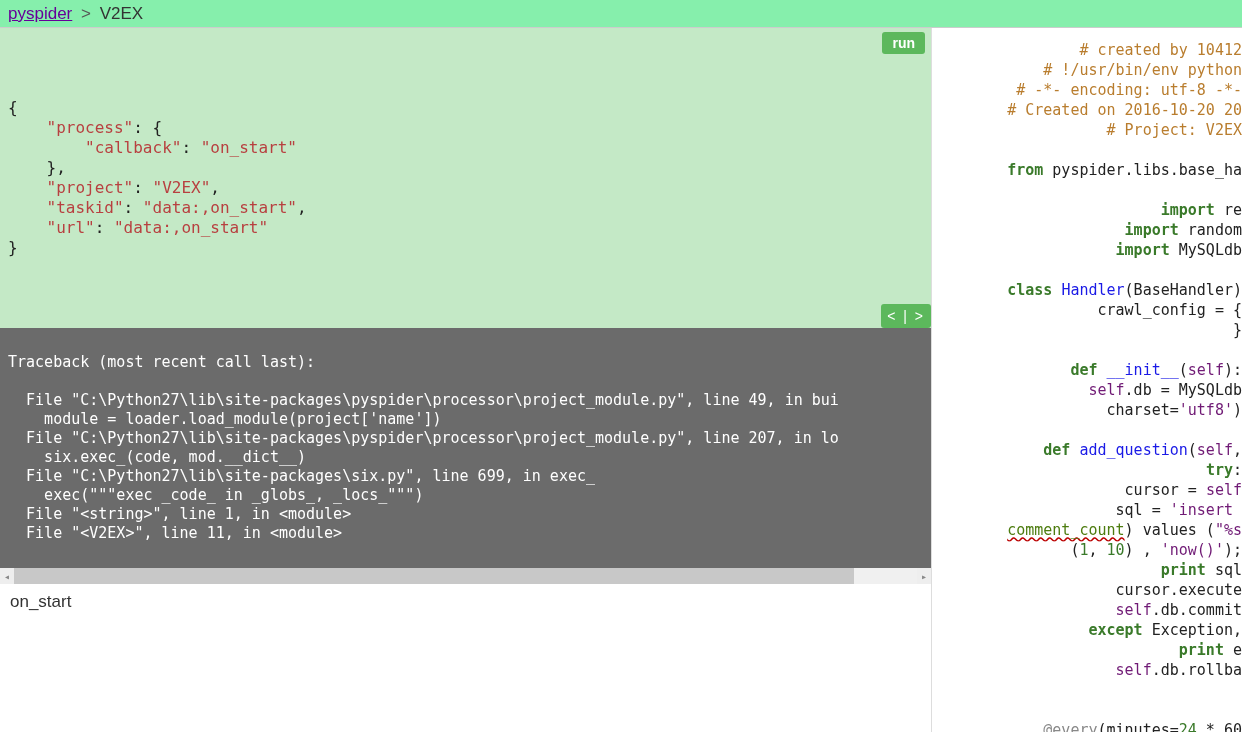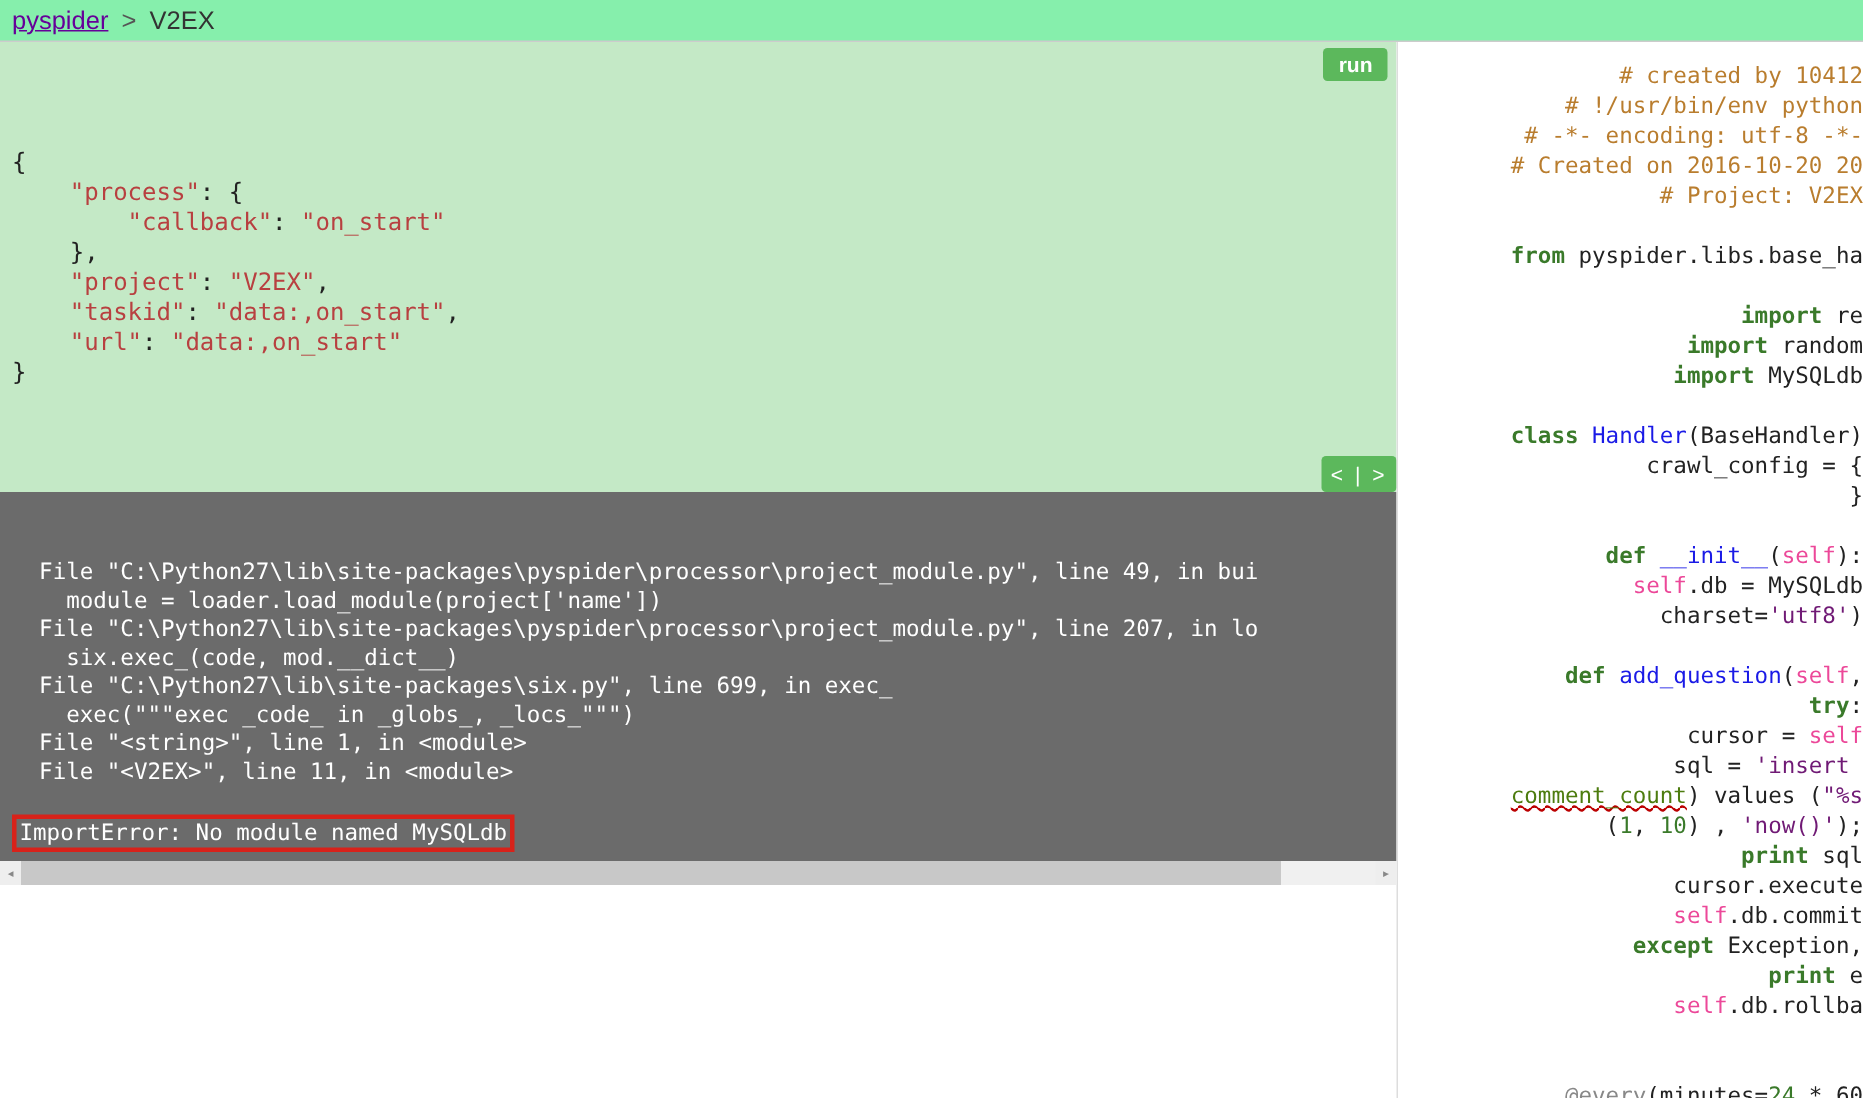--- a/index.html
+++ b/index.html
@@ -20,21 +20,21 @@
   .errorline { border: 3px solid #d8221a; display: inline-block; padding: 0 2px;}
   .hscroll { height: 16px; background: #f0f0f0; display: flex; align-items: center; position: relative;}
   .hscroll .larrow, .hscroll .rarrow { width: 14px; height:16px; display:inline-flex; align-items:center; justify-content:center; color:#888; font-size:10px; background:#eee;}
   .hscroll .track { flex:1; height:16px; background:#f0f0f0; position:relative;}
   .hscroll .thumb { position:absolute; left:0; top:0; height:16px; width:840px; background:#c8c8c8;}
   .bottomleft { flex:1; padding: 8px 10px; font-size: 17px; color: #333; font-family: Arial, sans-serif; }
   
   .c-cmt { color: #b97d2e; }
   .c-kw { color: #3a7a2a; font-weight: bold; }
   .c-blue { color: #1a1ae6; }
-  .c-self { color: #ec4899; }
+  .c-self { color: #701a75; }
   .c-str { color: #701a75; }
   .c-dec { color: #888; }
   .c-num { color: #3a7a2a; }
   .c-err { color: #4d7c0f; text-decoration: underline wavy #b00; margin-left: 36px;}
 </style>
 </head>
 <body>
 
 <div class="topbar">
   <a href="#">pyspider</a>
@@ -51,41 +51,44 @@
         <span class="key">"callback"</span>: <span class="str">"on_start"</span>
     },
     <span class="key">"project"</span>: <span class="str">"V2EX"</span>,
     <span class="key">"taskid"</span>: <span class="str">"data:,on_start"</span>,
     <span class="key">"url"</span>: <span class="str">"data:,on_start"</span>
 }</div>
       <div class="navbtns">&lt; | &gt;</div>
     </div>
 
     <div class="tracepane">
+<span>Traceback (most recent call last):</span>
 <span id="trace-lines">
   File "C:\Python27\lib\site-packages\pyspider\processor\project_module.py", line 49, in bui
     module = loader.load_module(project['name'])
   File "C:\Python27\lib\site-packages\pyspider\processor\project_module.py", line 207, in lo
     six.exec_(code, mod.__dict__)
   File "C:\Python27\lib\site-packages\six.py", line 699, in exec_
     exec("""exec _code_ in _globs_, _locs_""")
   File "&lt;string&gt;", line 1, in &lt;module&gt;
   File "&lt;V2EX&gt;", line 11, in &lt;module&gt;
 </span>
-<span class="errorline">ImportError: No module named MySQLdb</span>
 </div>
 
     <div class="hscroll">
       <span class="larrow">◂</span>
       <div class="track">
           <div class="thumb"></div>
         </div>
       <span class="rarrow">▸</span>
     </div>
 
+    <div class="bottomleft">
+      <span>on_start</span>
+    </div>
   </div>
 
   <div class="right">
     <div class="code" id="source-code"><span class="c-cmt"># created by 10412</span>
 <span class="c-cmt"># !/usr/bin/env python</span>
 <span class="c-cmt"># -*- encoding: utf-8 -*-</span>
 <span class="c-cmt"># Created on 2016-10-20 20</span>
 <span class="c-cmt"># Project: V2EX</span>
 
 <span class="c-kw">from</span> pyspider.libs.base_ha

